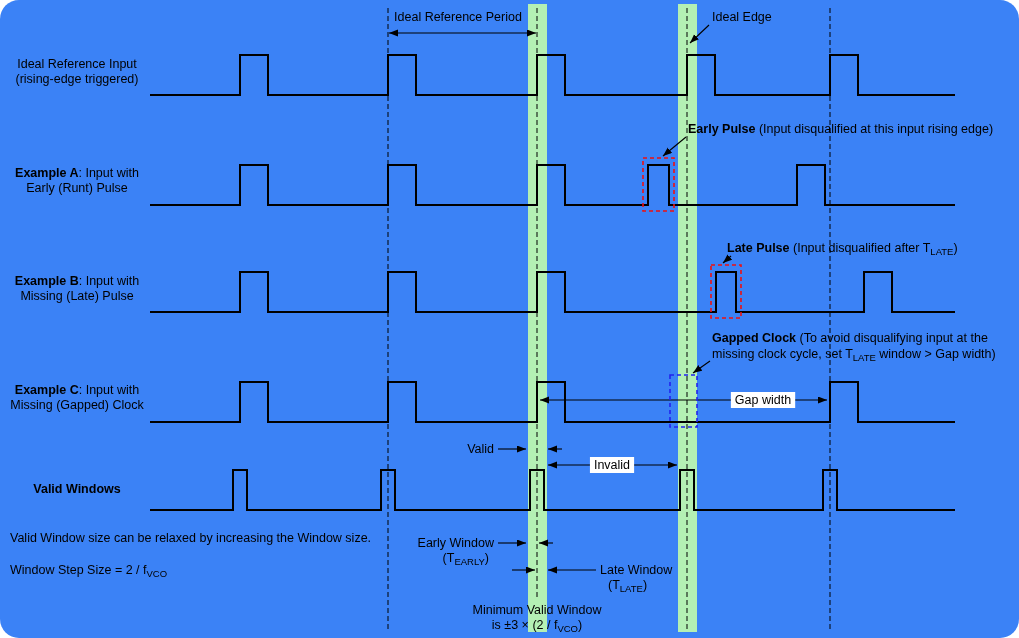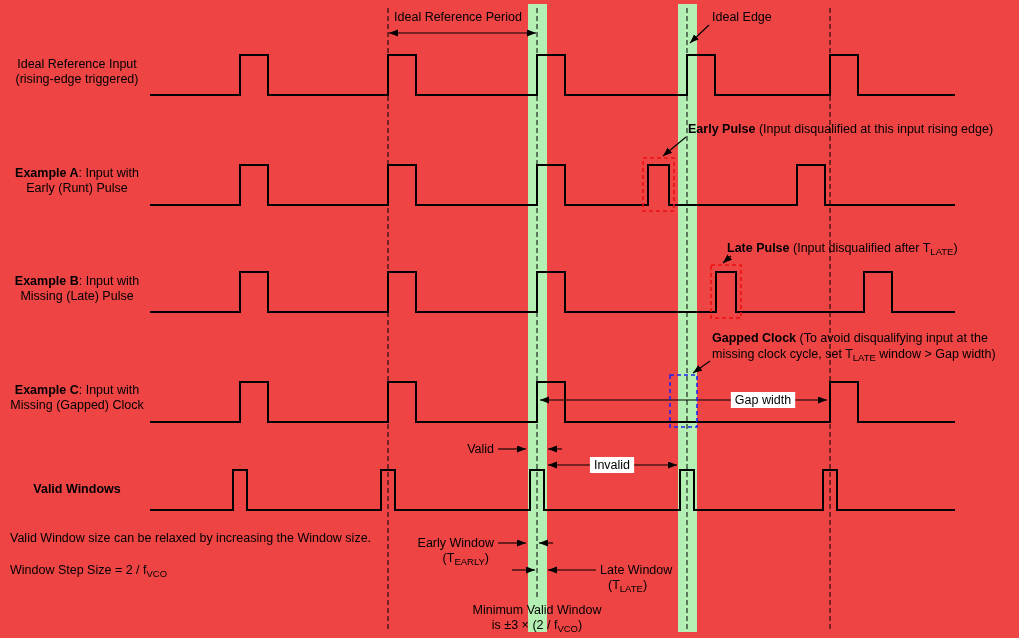--- a/index.html
+++ b/index.html
@@ -1,16 +1,16 @@
 <!DOCTYPE html>
 <html><head>
 <meta charset="utf-8">
 <style>
   html,body{margin:0;padding:0;background:#ffffff;}
-  .stage{position:relative;width:1019px;height:638px;background:#ef4444;overflow:hidden;}
+  .stage{position:relative;width:1019px;height:638px;background:#3b82f6;overflow:hidden;border-radius:19px;}
   svg text{font-family:"Liberation Sans","DejaVu Sans",sans-serif;fill:#000;}
 </style>
 </head>
 <body>
 
 <div class="stage">
   <svg id="diagram" width="1019" height="638" viewBox="0 0 1019 638" xmlns="http://www.w3.org/2000/svg">
     <defs>
       <marker id="ah" markerUnits="userSpaceOnUse" markerWidth="10" markerHeight="8" refX="9" refY="3.5" orient="auto">
         <path d="M0,0 L9,3.5 L0,7 Z"></path>

